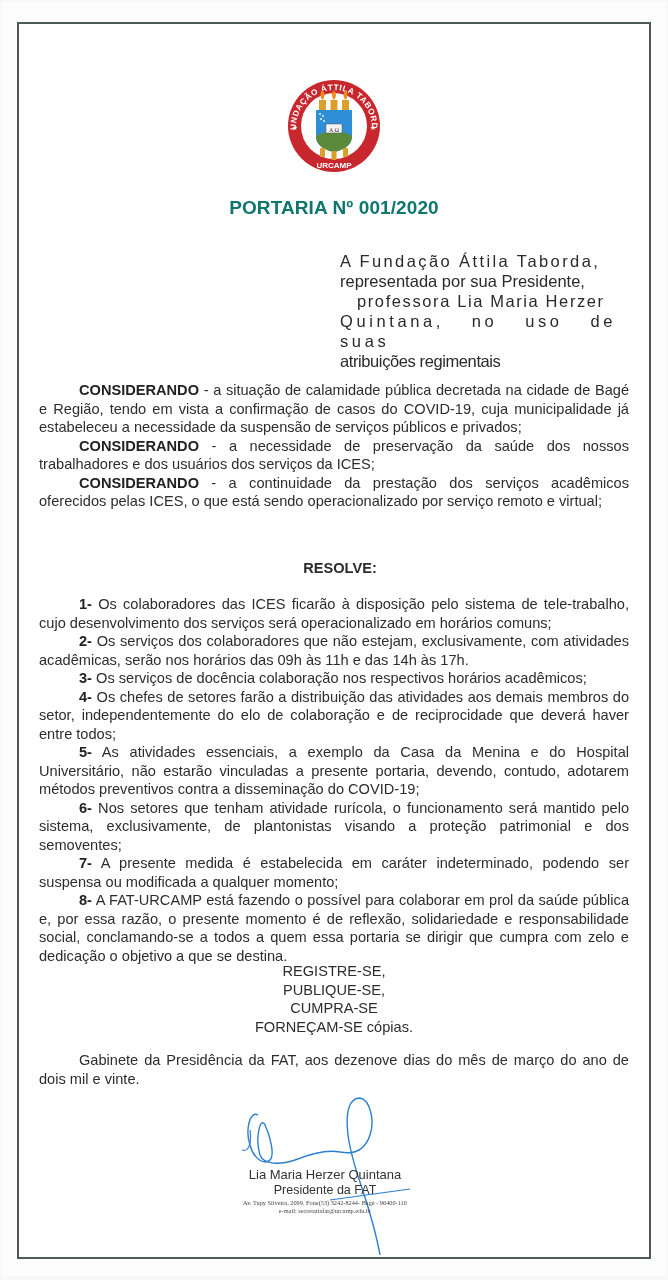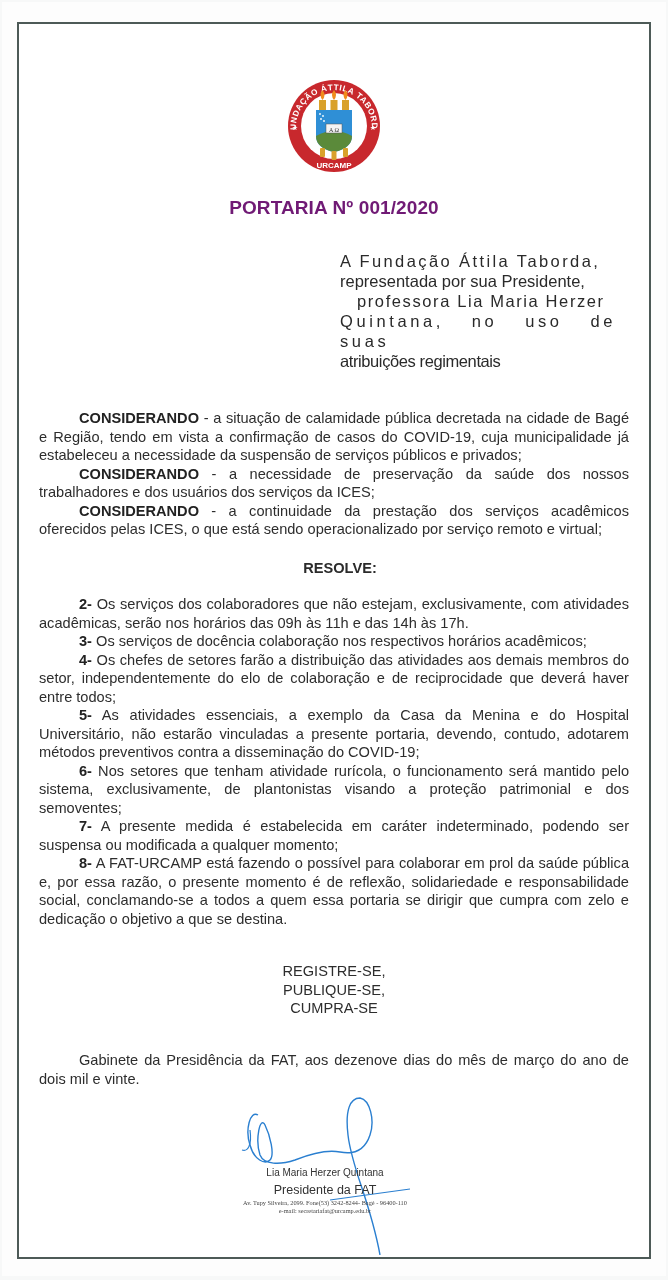--- a/index.html
+++ b/index.html
@@ -28,21 +28,21 @@
     position: absolute;
     left: 279px; top: 78px;
     width: 110px; height: 96px;
   }
   .title {
     position: absolute;
     left: 0; right: 0; top: 197px;
     text-align: center;
     font-weight: bold;
     font-size: 19px;
-    color: #701a75;
+    color: #0f766e;
     letter-spacing: 0.1px;
   }
   .preamble {
     position: absolute;
     left: 340px; top: 251px; width: 276px;
     font-size: 16.5px;
     line-height: 20px;
     text-align: justify;
     text-align-last: left;
   }
@@ -55,21 +55,21 @@
   .body-text {
     position: absolute;
     left: 39px; width: 590px;
     font-size: 14.6px;
     line-height: 18.5px;
     text-align: justify;
     color: #2d2d2d;
   }
   .para { text-indent: 40px; margin: 0; }
   .para b { font-weight: bold; color: #222; }
-  .considerandos { top: 381px; margin-top: 28px; }
+  .considerandos { top: 381px; }
   .resolve-heading {
     position: absolute;
     left: 0; right: 0; top: 560px;
     text-align: center;
     font-weight: bold;
     font-size: 14.6px;
     color: #2b2b2b;
     margin-left: 12px;
   }
   .items { top: 595px; }
@@ -85,21 +85,21 @@
   .gabinete { top: 1051px; }
 
   .signature-area {
     position: absolute;
     left: 220px; top: 1090px;
     width: 210px; height: 165px;
   }
   .sig-svg { position: absolute; left: 0; top: 0; width: 210px; height: 165px; }
   .sig-name {
     position: absolute; left: 0; right: 0; top: 77px;
-    text-align: center; font-size: 10px; color: #333;
+    text-align: center; font-size: 13px; color: #333;
   }
   .sig-role {
     position: absolute; left: 0; right: 0; top: 93px;
     text-align: center; font-size: 12.5px; color: #333;
   }
   .sig-address {
     position: absolute; left: 0; right: 0; top: 109px;
     text-align: center; font-size: 6.3px; color: #444;
     font-family: "Liberation Serif", serif;
   }
@@ -168,33 +168,35 @@
 
 <div class="body-text considerandos">
   <p class="para"><b>CONSIDERANDO</b><span> - a situação de calamidade pública decretada na cidade de Bagé e Região, tendo em vista a confirmação de casos do COVID-19, cuja municipalidade já estabeleceu a necessidade da suspensão de serviços públicos e privados;</span></p>
   <p class="para"><b>CONSIDERANDO</b><span> - a necessidade de preservação da saúde dos nossos trabalhadores e dos usuários dos serviços da ICES;</span></p>
   <p class="para"><b>CONSIDERANDO</b><span> - a continuidade da prestação dos serviços acadêmicos oferecidos pelas ICES, o que está sendo operacionalizado por serviço remoto e virtual;</span></p>
 </div>
 
 <div class="resolve-heading">RESOLVE:</div>
 
 <div class="body-text items">
+  <p class="para"><b>1-</b><span> Os colaboradores das ICES ficarão à disposição pelo sistema de tele-trabalho, cujo desenvolvimento dos serviços será operacionalizado em horários comuns;</span></p>
   <p class="para"><b>2-</b><span> Os serviços dos colaboradores que não estejam, exclusivamente, com atividades acadêmicas, serão nos horários das 09h às 11h e das 14h às 17h.</span></p>
   <p class="para"><b>3-</b><span> Os serviços de docência colaboração nos respectivos horários acadêmicos;</span></p>
   <p class="para"><b>4-</b><span> Os chefes de setores farão a distribuição das atividades aos demais membros do setor, independentemente do elo de colaboração e de reciprocidade que deverá haver entre todos;</span></p>
   <p class="para"><b>5-</b><span> As atividades essenciais, a exemplo da Casa da Menina e do Hospital Universitário, não estarão vinculadas a presente portaria, devendo, contudo, adotarem métodos preventivos contra a disseminação do COVID-19;</span></p>
   <p class="para"><b>6-</b><span> Nos setores que tenham atividade rurícola, o funcionamento será mantido pelo sistema, exclusivamente, de plantonistas visando a proteção patrimonial e dos semoventes;</span></p>
   <p class="para"><b>7-</b><span> A presente medida é estabelecida em caráter indeterminado, podendo ser suspensa ou modificada a qualquer momento;</span></p>
   <p class="para"><b>8-</b><span> A FAT-URCAMP está fazendo o possível para colaborar em prol da saúde pública e, por essa razão, o presente momento é de reflexão, solidariedade e responsabilidade social, conclamando-se a todos a quem essa portaria se dirigir que cumpra com zelo e dedicação o objetivo a que se destina.</span></p>
 </div>
 
 <div class="closing">
   <span>REGISTRE-SE,</span>
   <span>PUBLIQUE-SE,</span>
   <span>CUMPRA-SE</span>
+  <span>FORNEÇAM-SE cópias.</span>
 </div>
 
 <div class="body-text gabinete">
   <p class="para">Gabinete da Presidência da FAT, aos dezenove dias do mês de março do ano de dois mil e vinte.</p>
 </div>
 
 <div class="signature-area">
   <svg class="sig-svg" viewBox="0 0 210 165">
     <path d="M38 25 C 30 20, 25 40, 30 55 C 34 70, 45 75, 50 70 C 55 65, 50 45, 45 35 C 40 25, 35 50, 40 65 C 44 75, 60 75, 75 70 C 95 62, 110 60, 120 62 C 135 65, 145 60, 150 45 C 155 30, 150 10, 140 8 C 130 8, 125 20, 128 45 C 132 80, 150 110, 160 165" fill="none" stroke="#2a7fd0" stroke-width="1.4"></path>
     <path d="M30 40 C 32 55, 28 62, 22 60" fill="none" stroke="#2a7fd0" stroke-width="1.2"></path>

